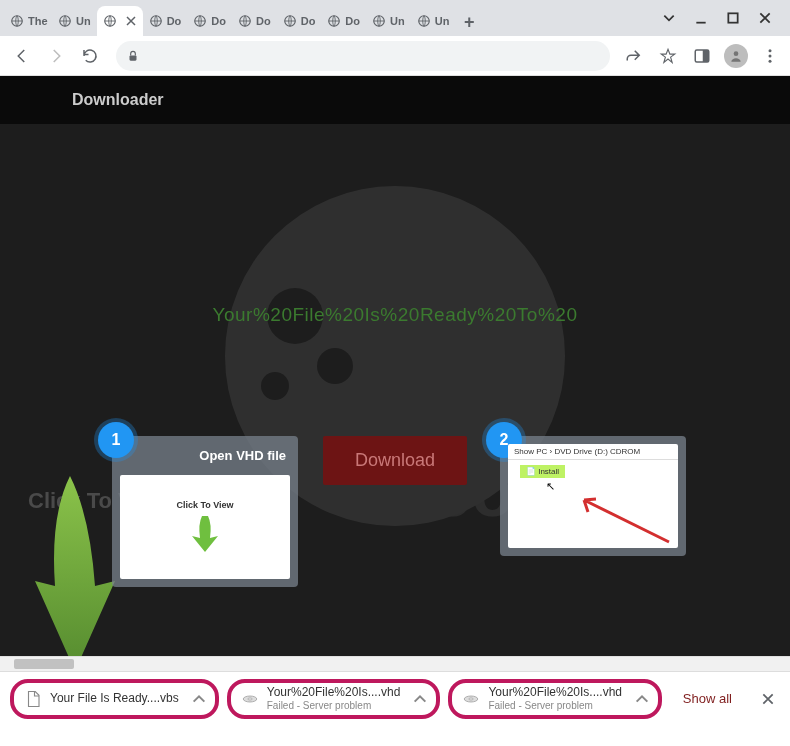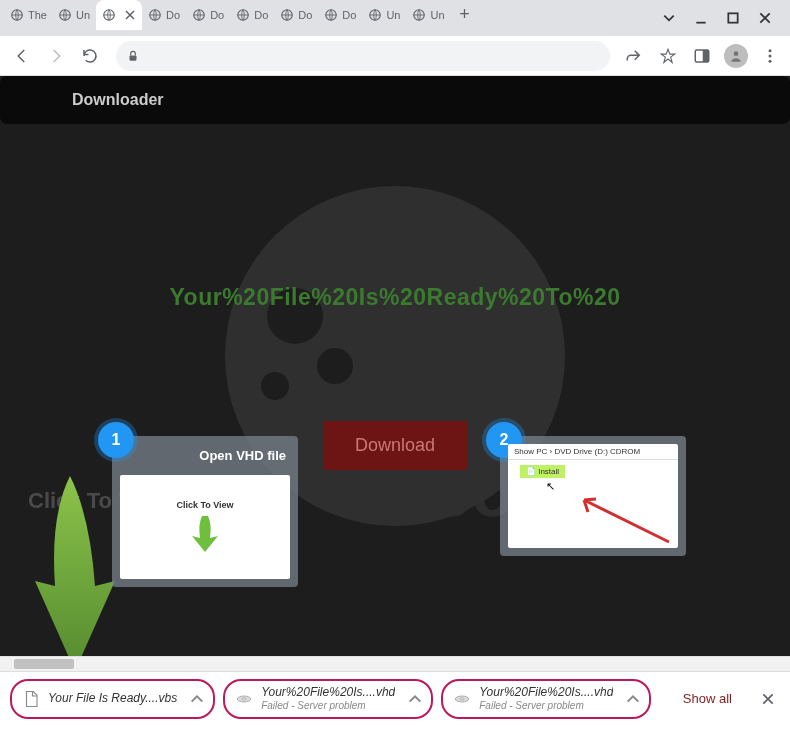--- a/index.html
+++ b/index.html
@@ -1,50 +1,50 @@
 <!DOCTYPE html>
 <html><head>
 <meta charset="utf-8">
 <style>
 * { margin: 0; padding: 0; box-sizing: border-box; font-family: "Segoe UI", Arial, sans-serif; }
 body { width: 790px; height: 746px; background: #fff; overflow: hidden; position: relative; }
 
 
 .titlebar { height: 36px; background: #dfe1e5; display: flex; align-items: flex-end; padding: 0 8px 0 4px; position: relative; }
-.tabs { display: flex; flex: 1; height: 100%; gap: 0; overflow: hidden; }
+.tabs { display: flex; align-items: flex-end; flex: 1; height: 100%; gap: 0; overflow: hidden; font-weight: bold; }
 .tab { height: 30px; display: flex; align-items: center; padding: 0 6px; border-radius: 8px 8px 0 0; font-size: 11px; color: #5f6368; gap: 4px; max-width: 48px; overflow: hidden; white-space: nowrap; }
 .tab.active { background: #fff; max-width: 60px; }
 .tab .favicon { width: 14px; height: 14px; flex-shrink: 0; }
 .tab .close { width: 12px; height: 12px; display: flex; align-items: center; justify-content: center; flex-shrink: 0; }
 .newtab { width: 28px; height: 28px; display: flex; align-items: center; justify-content: center; color: #5f6368; font-size: 18px; }
 .win-controls { display: flex; gap: 18px; padding: 0 10px; align-items: center; height: 100%; margin-left: auto; }
 .win-controls span { width: 14px; height: 14px; display: flex; align-items: center; justify-content: center; color: #333; }
 
 
 .toolbar { height: 40px; background: #fff; display: flex; align-items: center; padding: 0 8px; gap: 6px; border-bottom: 1px solid #e0e0e0; }
 .nav-btn { width: 28px; height: 28px; display: flex; align-items: center; justify-content: center; color: #5f6368; border-radius: 50%; }
 .nav-btn.disabled { color: #bdbdbd; }
 .omnibox { flex: 1; height: 30px; background: #f1f3f4; border-radius: 15px; display: flex; align-items: center; padding: 0 10px; margin: 0 6px; }
 .omnibox .lock { width: 14px; height: 14px; color: #5f6368; }
 .right-icons { display: flex; gap: 10px; align-items: center; }
 .right-icons span { width: 24px; height: 24px; display: flex; align-items: center; justify-content: center; color: #5f6368; }
 .avatar { width: 22px; height: 22px; border-radius: 50%; background: #bdbdbd; display: flex; align-items: center; justify-content: center; }
 
 
 .page { height: 580px; background: #1d1d1d; position: relative; overflow: hidden; }
-.page-header { height: 48px; background: #0a0a0a; display: flex; align-items: center; padding: 0 72px; border-radius: 7px; }
+.page-header { height: 48px; background: #0a0a0a; display: flex; align-items: center; padding: 0 72px; }
 .page-header h1 { color: #ccc; font-size: 16px; font-weight: 600; }
 
 
 .watermark { position: absolute; top: 50%; left: 50%; transform: translate(-50%, -50%); opacity: 0.08; pointer-events: none; }
 .watermark-shape { width: 520px; height: 380px; position: relative; }
 
 
 .content { position: absolute; inset: 48px 0 0 0; display: flex; flex-direction: column; align-items: center; padding-top: 160px; }
-.file-title { color: #3b7a2f; font-size: 23px; font-weight: 700; margin-bottom: 110px; letter-spacing: 0.5px; }
+.file-title { color: #3b7a2f; font-size: 19px; font-weight: 400; margin-bottom: 110px; letter-spacing: 0.5px; margin-top: 20px; }
 .download-btn { background: #6d1414; color: #c97878; padding: 14px 32px; font-size: 18px; border-radius: 2px; border: none; cursor: pointer; }
 
 
 .green-arrow { position: absolute; left: 30px; top: 400px; width: 100px; height: 200px; }
 .click-view { position: absolute; left: 28px; top: 412px; color: #4a4a4a; font-size: 22px; font-weight: bold; }
 
 
 .step-card { position: absolute; width: 186px; background: rgba(120,130,140,0.75); border-radius: 4px; padding: 8px; }
 .step-card.s1 { left: 112px; top: 360px; }
 .step-card.s2 { left: 500px; top: 360px; }
@@ -58,21 +58,21 @@
 .step-img.i2 .install-row { background: #bef264; padding: 2px 6px; font-size: 8px; color: #333; margin: 4px 0 0 12px; display: inline-block; }
 .step-img.i2 .red-arrow { position: absolute; right: 4px; bottom: 4px; width: 100px; height: 50px; }
 .step-img.i2 .cursor { position: absolute; left: 38px; top: 36px; font-size: 11px; }
 
 
 .hscroll { height: 15px; background: #f1f1f1; display: flex; align-items: center; border-top: 1px solid #e0e0e0; }
 .hscroll .thumb { width: 60px; height: 10px; background: #c1c1c1; border-radius: 2px; margin-left: 14px; }
 
 
 .dlbar { height: 54px; background: #fff; border-top: 1px solid #ddd; display: flex; align-items: center; padding: 0 10px; gap: 8px; }
-.dl-item { height: 40px; border: 2px solid #be185d; border-radius: 18px; display: flex; align-items: center; padding: 0 8px 0 10px; gap: 8px; cursor: pointer; font-style: italic; }
+.dl-item { height: 40px; border: 4px solid #be185d; border-radius: 18px; display: flex; align-items: center; padding: 0 8px 0 10px; gap: 8px; cursor: pointer; }
 .dl-icon { width: 18px; height: 18px; flex-shrink: 0; }
 .dl-text { display: flex; flex-direction: column; line-height: 1.1; overflow: hidden; }
 .dl-name { font-size: 12px; color: #333; white-space: nowrap; }
 .dl-status { font-size: 10px; color: #888; white-space: nowrap; }
 .dl-chev { width: 16px; height: 16px; display: flex; align-items: center; justify-content: center; color: #888; margin-left: 4px; }
 .showall { margin-left: auto; color: #7f1d1d; font-size: 13px; padding: 6px 10px; cursor: pointer; }
 .dlbar-close { width: 24px; height: 24px; display: flex; align-items: center; justify-content: center; color: #5f6368; cursor: pointer; margin-left: 6px; }
 
 svg { display: block; }
 </style>

